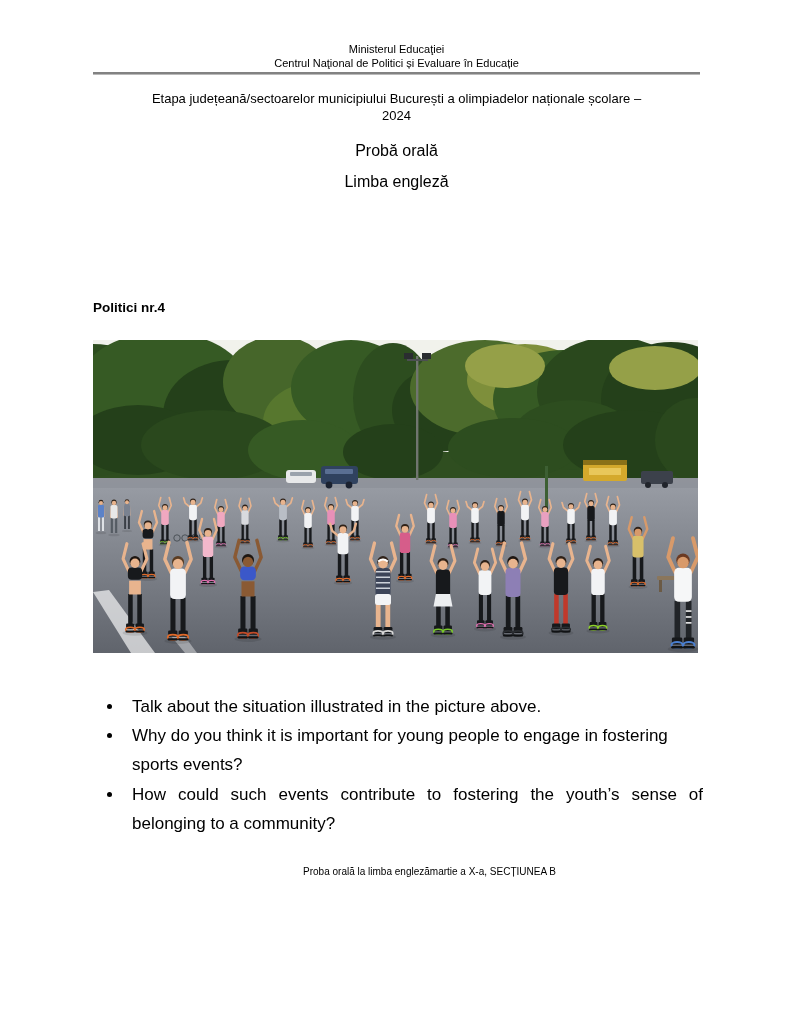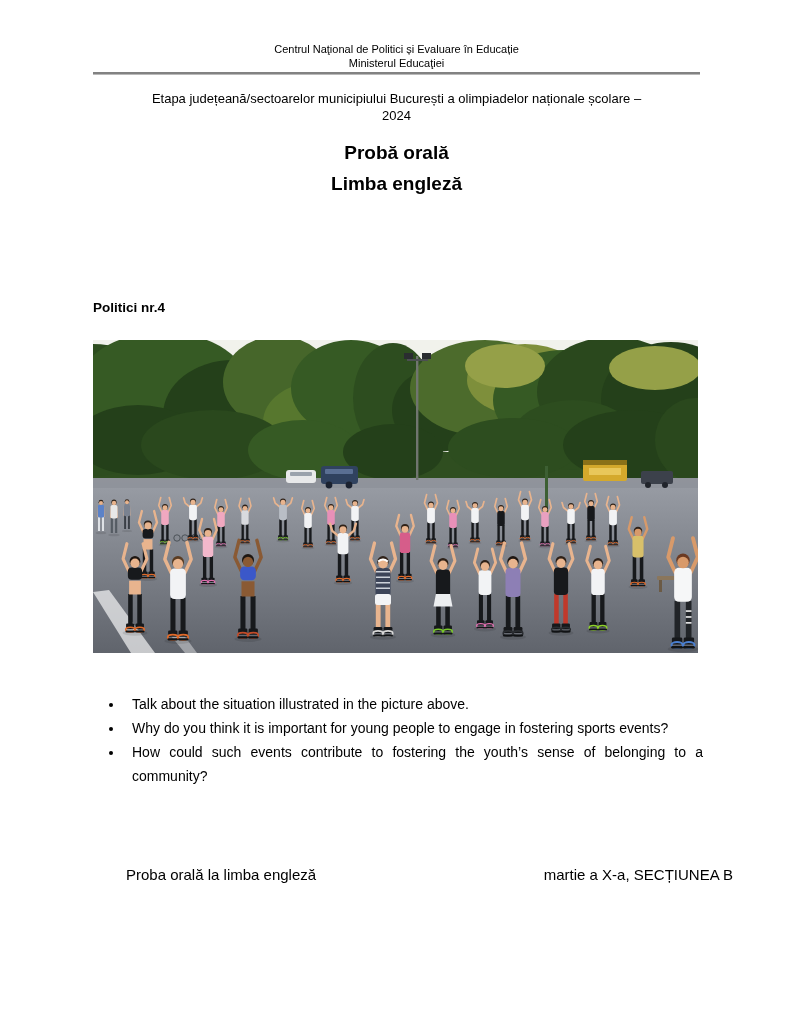--- a/index.html
+++ b/index.html
@@ -4,42 +4,42 @@
 <style>
   html,body{margin:0;padding:0;background:#e9e9e9;}
   .page{
     position:relative;width:791px;height:1024px;margin:0 auto;background:#ffffff;
     font-family:"Liberation Sans", sans-serif;color:#000;overflow:hidden;
   }
   .abs{position:absolute;}
   .doc-header{left:93px;top:42px;width:607px;text-align:center;font-size:11px;line-height:1.3;}
   .rule{left:93px;top:72px;width:607px;height:2px;background:#828282;border-bottom:1px solid #b9b9b9;}
   .title{left:93px;top:90px;width:607px;text-align:center;font-weight:normal;font-size:13px;line-height:1.32;}
-  .h-center{left:93px;width:607px;text-align:center;font-weight:bold;font-size:19px;}
+  .h-center{left:93px;width:607px;text-align:center;font-weight:normal;font-size:16px;}
   .sub1{top:142px;}
   .sub2{top:173px;}
   .sub3{top:203px;}
   .date{top:255px;}
   .ticket{left:93px;top:300px;font-weight:bold;font-size:13.5px;}
   .photo{left:93px;top:340px;width:605px;height:313px;}
   .photo svg{display:block;}
   .tasks{left:93px;top:692px;width:610px;}
   .tasks ul{margin:0;padding:0 0 0 31px;list-style:disc outside;}
-  .tasks li{font-size:14px;line-height:1.72;padding-left:8px;}
+  .tasks li{font-size:17px;line-height:1.72;padding-left:8px;}
   .tasks li.justify{text-align:justify;}
-  .doc-footer{left:93px;top:866px;width:607px;display:flex;justify-content:space-between;font-size:15px;padding-left:33px;}
+  .doc-footer{left:93px;top:866px;width:607px;display:flex;justify-content:center;font-size:10px;padding-left:33px;}
 </style>
 </head>
 <body>
 
 <div class="page">
 
   <div class="abs doc-header">
+    <div>Ministerul Educaţiei</div>
     <div>Centrul Naţional de Politici și Evaluare în Educație</div>
-    <div>Ministerul Educaţiei</div>
   </div>
 
   <div class="abs rule"></div>
 
   <div class="abs title">
     <div>Etapa județeană/sectoarelor municipiului București a olimpiadelor naționale școlare –</div>
     <div>2024</div>
   </div>
 
   <div class="abs h-center sub1">Probă orală</div>

